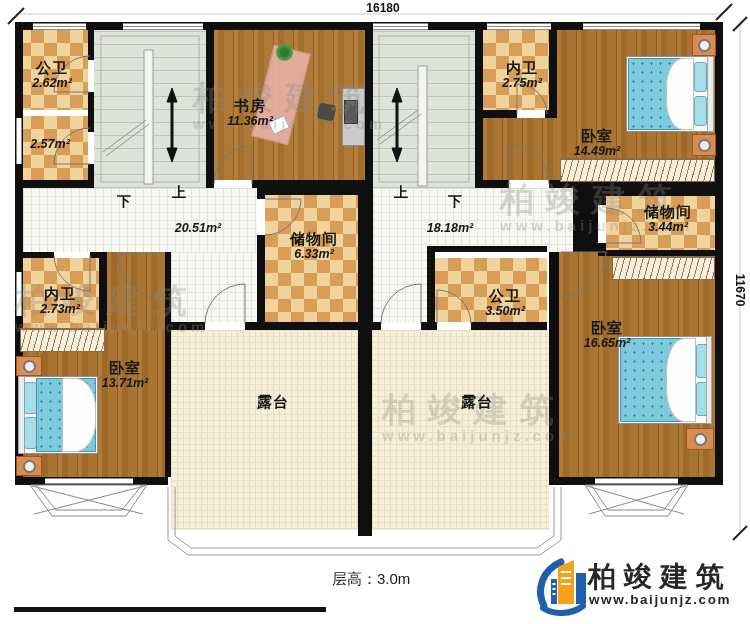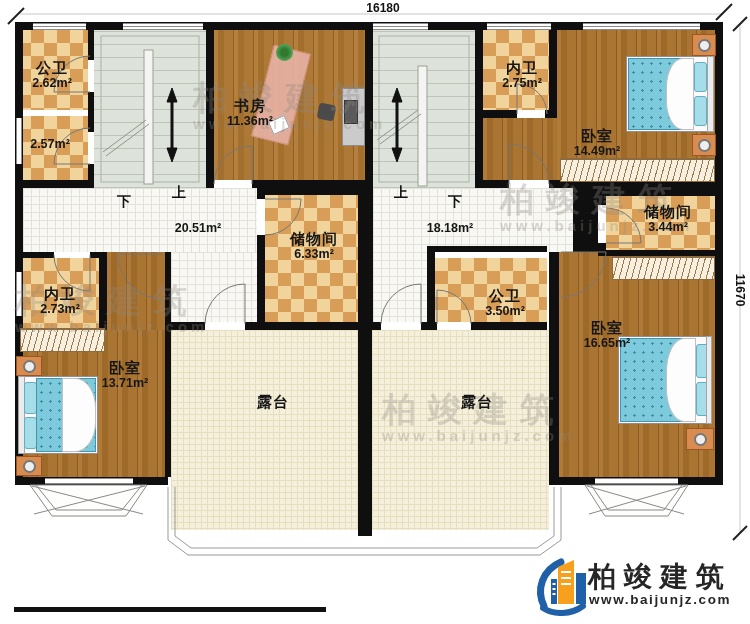--- a/index.html
+++ b/index.html
@@ -38,21 +38,21 @@
   .nstand{position:absolute;z-index:11;background:#d88c50;border:1px solid #9c5526;display:flex;align-items:center;justify-content:center;}
   .knob{width:9px;height:9px;border-radius:50%;background:#eee;border:2px solid #777;}
   .toilet{position:absolute;background:#fff;border:1px solid #888;border-radius:50%;}
   .tank{position:absolute;background:#e6e6e6;border:1px solid #888;}
   .sink{position:absolute;background:#fff;border:1px solid #888;border-radius:50%;}
   .shower{position:absolute;background:#f5f5f5;border:1px solid #909090;}
   .washer{position:absolute;background:radial-gradient(circle at 50% 55%,#ddd 6px,#fff 7px);border:1px solid #888;}
   .rlabel{position:absolute;transform:translateX(-50%);text-align:center;display:flex;flex-direction:column;
           line-height:1.1;color:#161616;font-weight:bold;z-index:40;white-space:nowrap;}
   .rname{font-size:15px;letter-spacing:1px;}
-  .rarea{font-size:12.5px;}
+  .rarea{font-size:12.5px;font-style:italic;}
   .stairlabel{position:absolute;transform:translateX(-50%);z-index:40;font-size:14px;font-weight:bold;color:#111;}
   .wm{position:absolute;z-index:30;color:rgba(142,138,130,0.32);font-weight:bold;pointer-events:none;}
   .wm .wm-brand{font-size:34px;letter-spacing:12px;line-height:1.0;}
   .wm .wm-site{font-size:15px;letter-spacing:4px;line-height:1.3;}
   .dim{position:absolute;z-index:45;font-size:12px;font-weight:bold;color:#111;}
   #overlay{position:absolute;left:0;top:0;z-index:25;pointer-events:none;}
   
   .tb-title{position:absolute;left:36px;top:564px;font-size:39px;color:#000;z-index:50;letter-spacing:1px;}
   .tb-underline{position:absolute;left:14px;top:607px;width:312px;height:5px;background:#111;z-index:50;}
   .tb-info{position:absolute;left:332px;top:567px;z-index:50;color:#1a1a1a;font-size:15px;line-height:1.55;}
@@ -337,20 +337,23 @@
   <div class="stairlabel" style="left:124px;top:193px;">下</div>
   <div class="stairlabel" style="left:179px;top:184px;">上</div>
   <div class="stairlabel" style="left:401px;top:184px;">上</div>
   <div class="stairlabel" style="left:455px;top:193px;">下</div>
 
   <div class="dim" style="left:383px;top:1px;transform:translateX(-50%);">16180</div>
   <div class="dim" style="left:740px;top:290px;transform:translate(-50%,-50%) rotate(90deg);">11670</div>
 
   <div class="tb-underline"></div>
   <div class="tb-info">
+    <div>
+      <span>层高：</span><span>3.0m</span>
+    </div>
   </div>
   <svg class="abs" style="left:534px;top:552px;z-index:50;" width="56" height="64" viewBox="0 0 56 64">
     <path d="M10 54 C2 38 8 18 27 10" stroke="#2060a8" stroke-width="7" fill="none" stroke-linecap="round"></path>
     <path d="M9 56 C20 63 37 63 49 54" stroke="#2060a8" stroke-width="6" fill="none" stroke-linecap="round"></path>
     <polygon points="24,15 40,8 40,52 24,52" fill="#f6a01d"></polygon>
     <rect x="42" y="21" width="10" height="31" fill="#2060a8"></rect>
     <rect x="17" y="27" width="6" height="25" fill="#2060a8"></rect>
     <rect x="27" y="19" width="10" height="2" fill="#fff"></rect>
     <rect x="27" y="25" width="10" height="2" fill="#fff"></rect>
     <rect x="27" y="31" width="10" height="2" fill="#fff"></rect>

